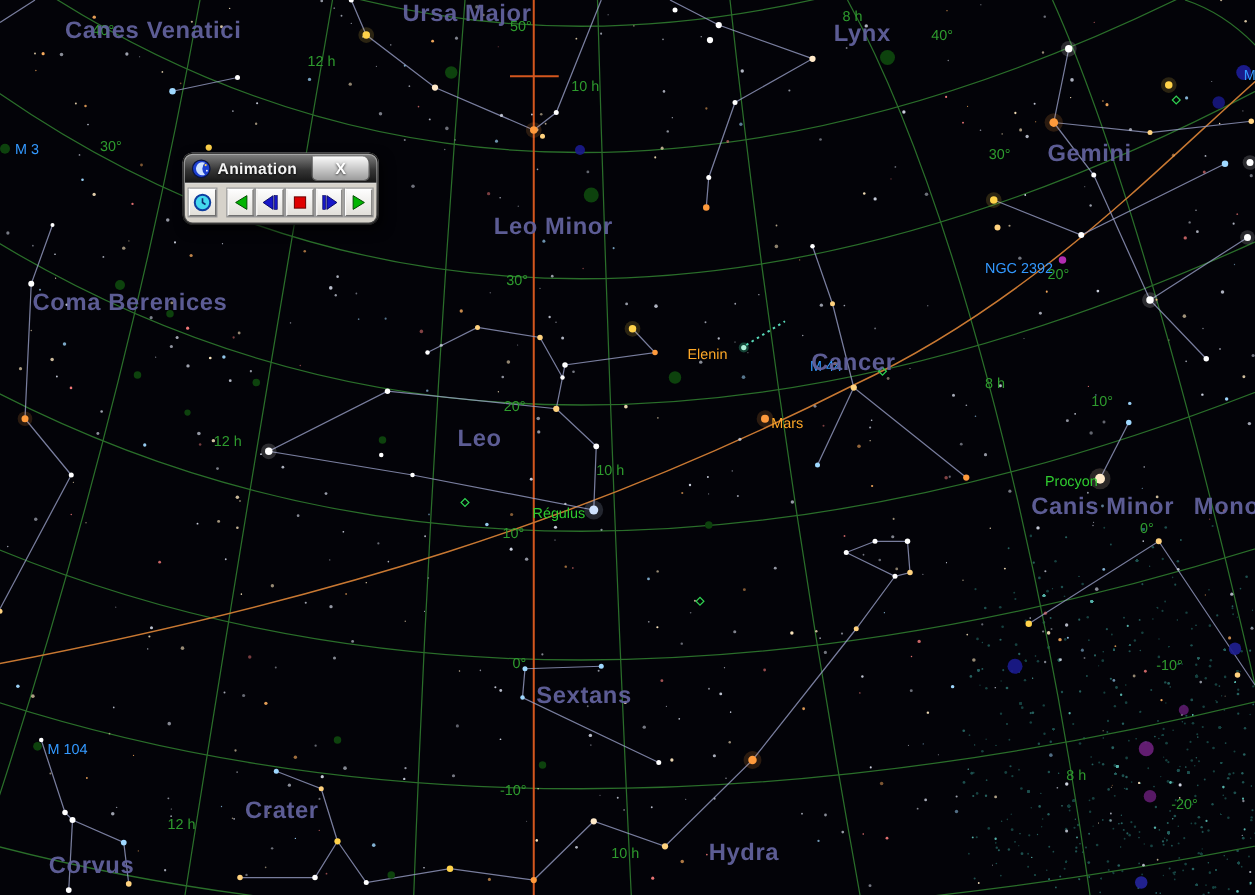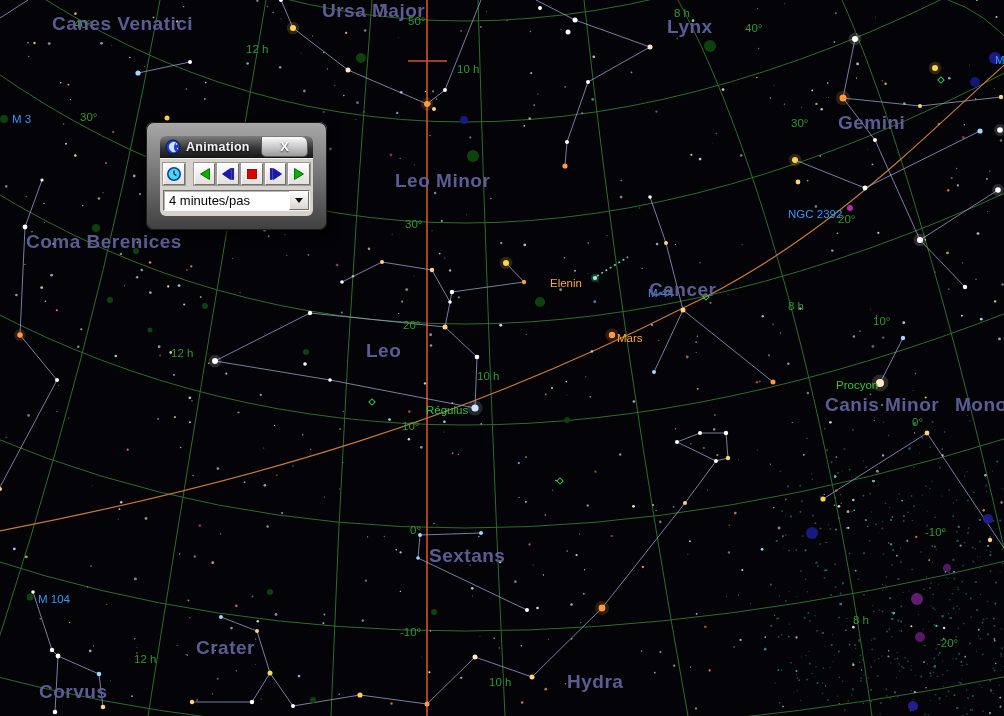--- a/index.html
+++ b/index.html
@@ -1,21 +1,21 @@
 <!DOCTYPE html>
 <html><head>
 <meta charset="utf-8">
 <style>
   html,body{margin:0;padding:0;background:#000;}
   #stage{position:relative;width:1004px;height:716px;overflow:hidden;background:#030308;
          font-family:"Liberation Sans",sans-serif;}
   #sky{position:absolute;left:0;top:0;}
   
   .dialog{position:absolute;left:146px;top:122px;width:153px;border-radius:8px;
-          background:linear-gradient(180deg,#a8a8a8,#3f3f3f);padding:14px;
+          background:linear-gradient(180deg,#a8a8a8,#3f3f3f);padding:2px;
           box-shadow:3px 4px 9px rgba(0,0,0,.75), inset 0 0 0 1px #1d1d1d;z-index:10;}
   .titlebar{position:relative;height:22px;border-radius:6px 6px 0 0;
             background:linear-gradient(180deg,#7d7d7d,#353535 55%,#161616);
             display:flex;align-items:center;padding:0 5px;}
   .app-icon{width:16px;height:16px;display:inline-block;}
   .dlg-title{color:#f4f4f4;font-size:12.5px;font-weight:700;margin-left:5px;
              text-shadow:0 1px 2px #000;letter-spacing:.3px;}
   .close-tab{position:absolute;right:5px;top:1px;width:45px;height:19px;
              background:linear-gradient(180deg,#fbfbfb,#9c9c9c);
              border:1px solid #5a5a5a;border-top:none;border-radius:0 6px 5px 5px;
@@ -1598,21 +1598,15 @@
             <rect x="2.2" y="2.5" width="2.3" height="11" fill="#1616c8" stroke="#00005a" stroke-width="0.5"></rect>
             <polygon points="5.5,2.5 13.5,8 5.5,13.5" fill="#1616c8" stroke="#00005a" stroke-width="0.7"></polygon>
           </svg>
         </button>
         <button class="tool-btn">
           <svg width="16" height="16" viewBox="0 0 16 16">
             <polygon points="3.5,2.5 12.5,8 3.5,13.5" fill="#00b400" stroke="#004c00" stroke-width="0.8"></polygon>
           </svg>
         </button>
       </div>
-      <div class="combo">
-        <span class="combo-text">4 minutes/pas</span>
-        <span class="combo-btn">
-          <span class="combo-arrow"></span>
-        </span>
-      </div>
     </div>
   </div>
 </div>
 
 </body></html>

